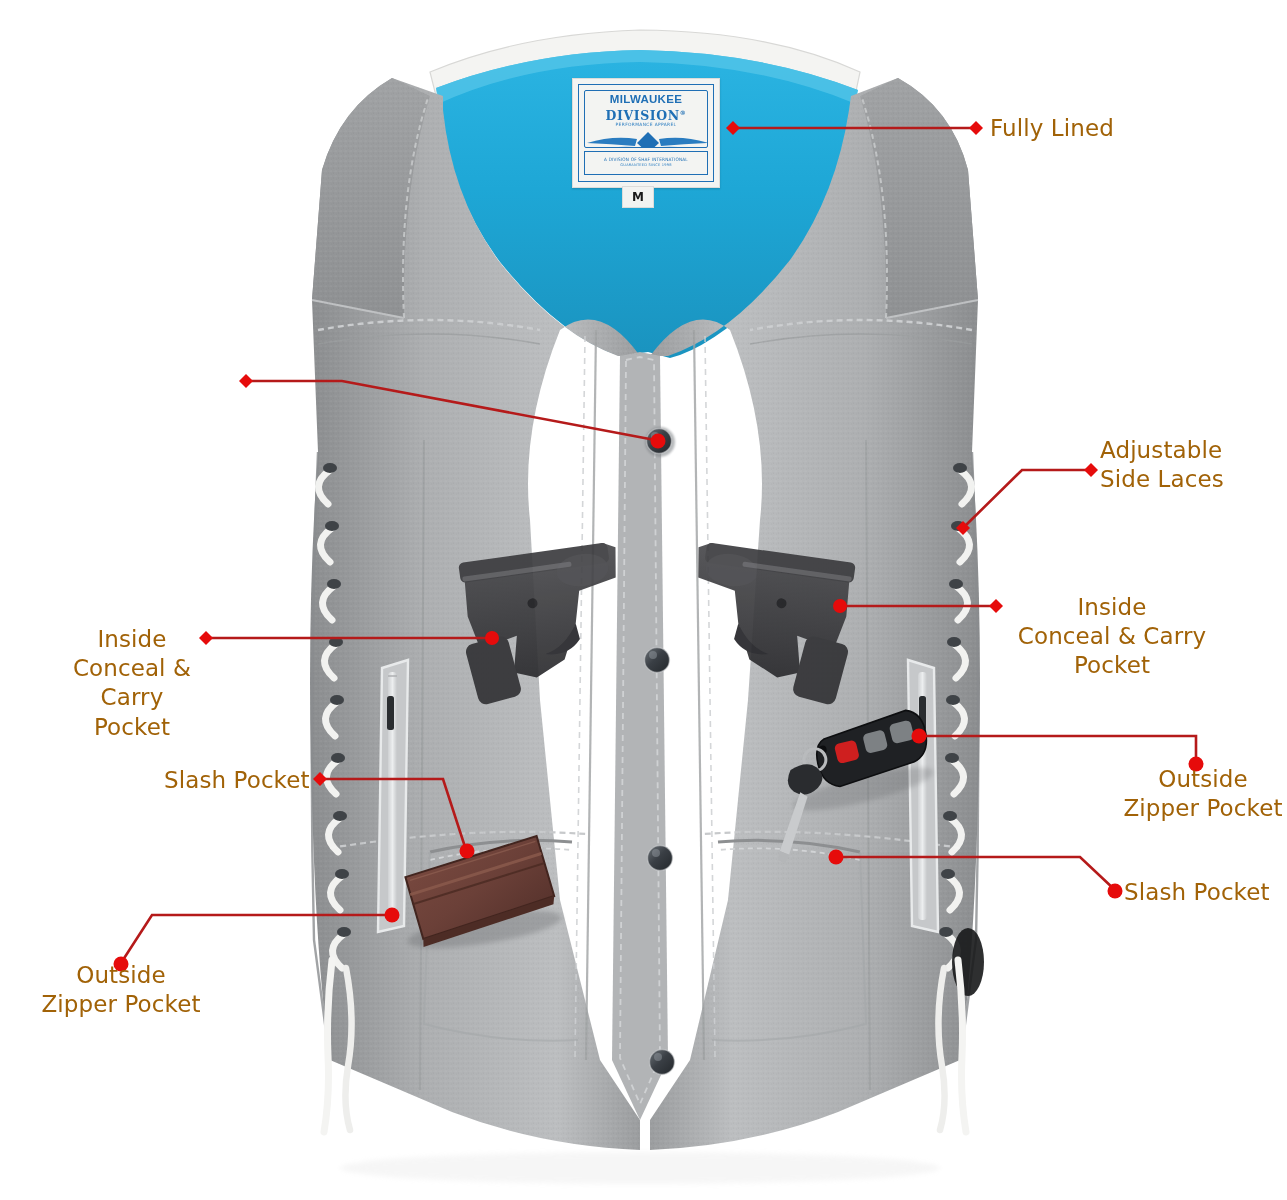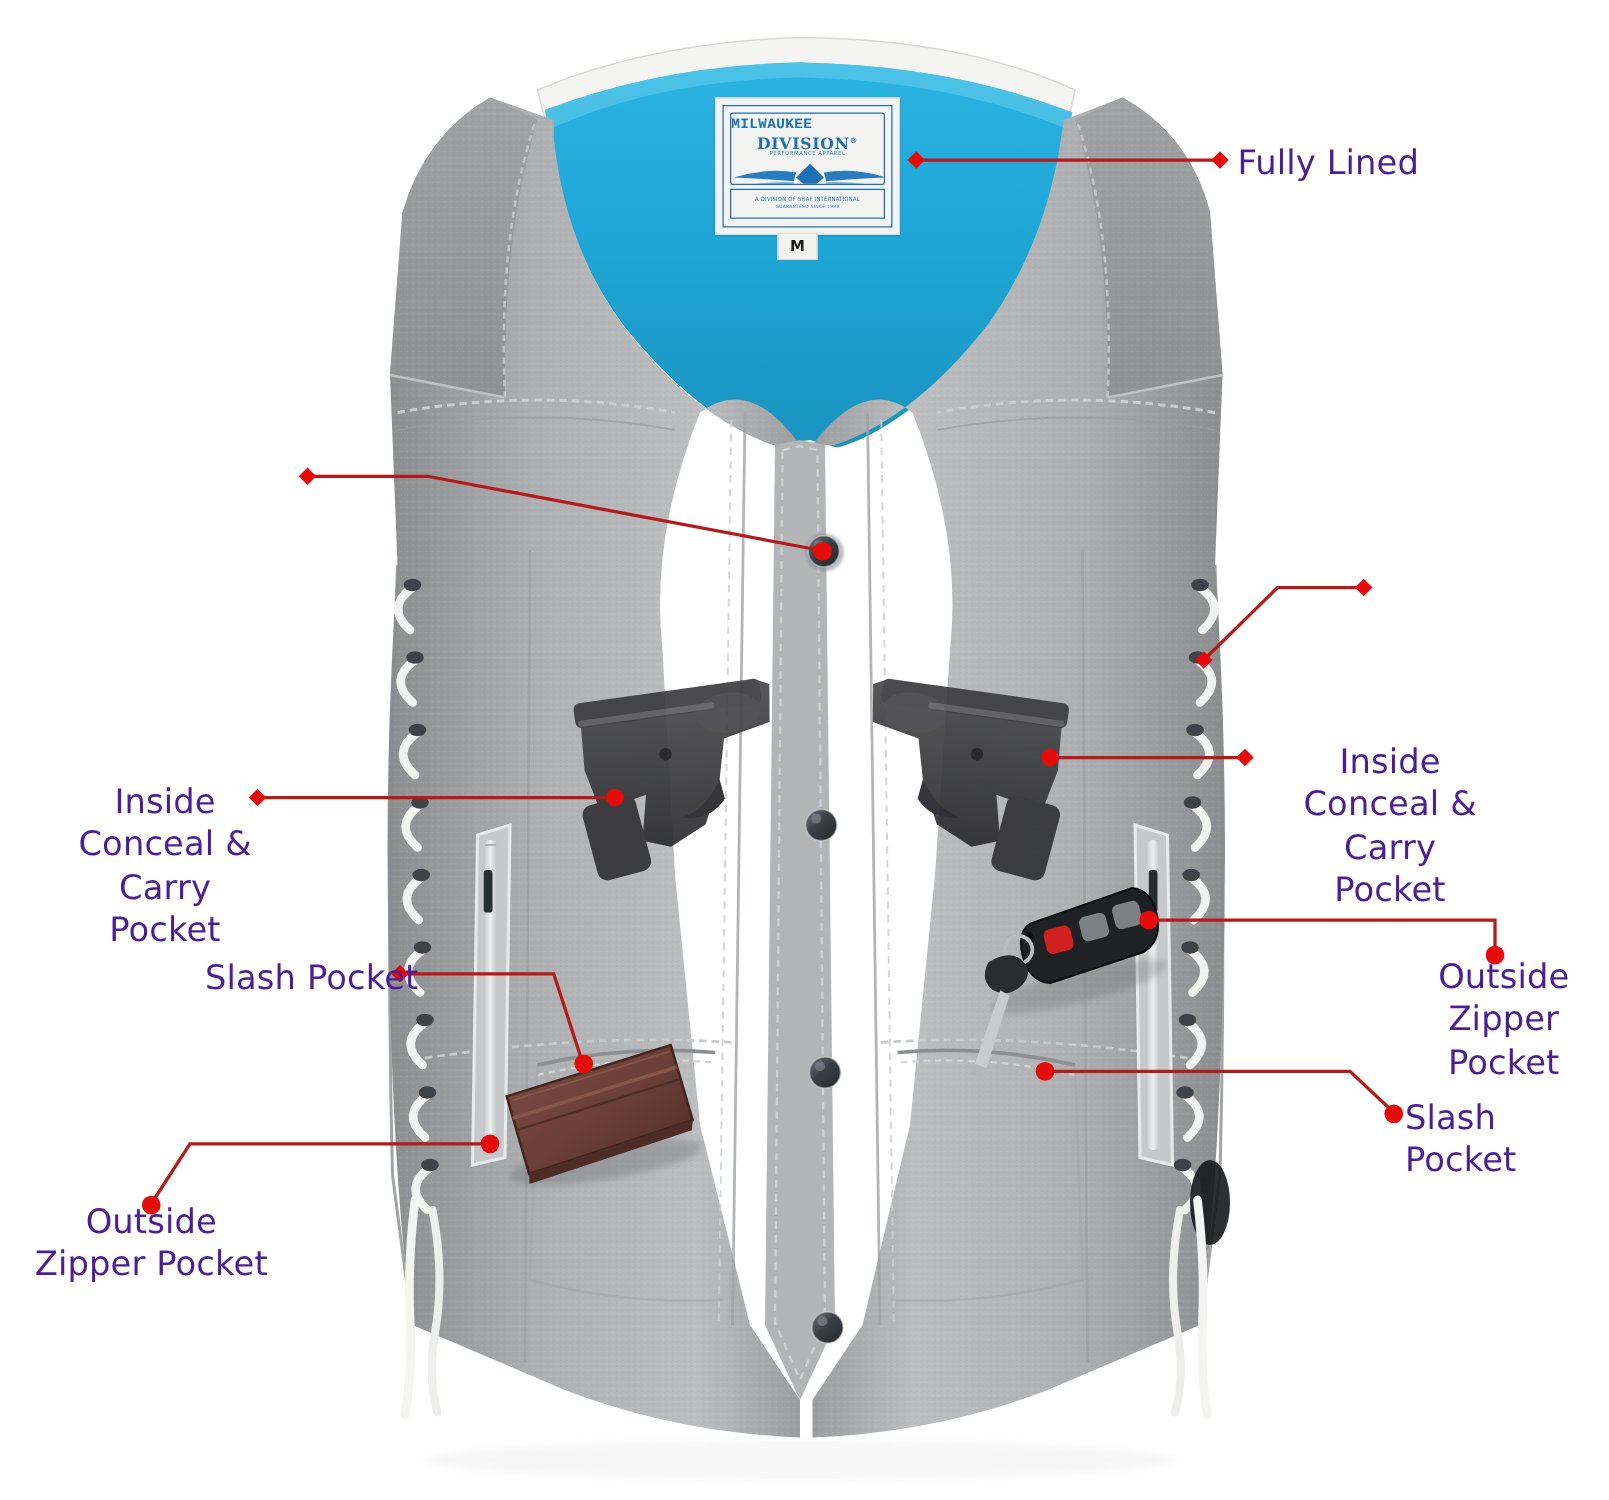--- a/index.html
+++ b/index.html
@@ -9,23 +9,23 @@
     background: #ffffff;
     font-family: "DejaVu Sans", sans-serif;
     overflow: hidden;
     position: relative;
   }
   #stage { position: absolute; inset: 0; }
 
   
   .callout {
     position: absolute;
-    font-size: 27px;
+    font-size: 23px;
     line-height: 1.27;
-    color: #4c1d95;
+    color: #a16207;
     white-space: pre-line;
     letter-spacing: .1px;
   }
   .callout.ctr { text-align: center; }
   .callout.lft { text-align: left; }
 
   
   #vecs { position: absolute; inset: 0; width: 1287px; height: 1200px; }
 
   
@@ -309,21 +309,21 @@
     </g>
 
     <ellipse cx="640" cy="1168" rx="300" ry="16" fill="#d8d8d8" opacity=".22" filter="url(#soft2)"></ellipse>
   </svg>
 
   <div class="art" style="left:572px;top:78px;width:148px;height:110px;background:#f3f4f2;
               border:1px solid #dcdcda;box-shadow:0 1px 2px rgba(0,0,0,.18);">
     <div style="position:absolute;inset:5px;border:1.5px solid #1f6fb5;"></div>
     <div style="position:absolute;left:11px;top:11px;right:11px;height:58px;
                 border:1.2px solid #1f6fb5;border-radius:2px;overflow:hidden;">
-      <div style="text-align:left;color:#1f6fb5;font-family:Liberation Mono, monospace;
+      <div style="text-align:center;color:#1f6fb5;font-family:Liberation Sans, sans-serif;
                   font-weight:bold;font-size:11.5px;line-height:11.5px;
                   letter-spacing:.3px;margin-top:3px;">
         <span>MILWAUKEE</span>
       </div>
       <div style="text-align:center;color:#1f6fb5;font-family:'DejaVu Serif',serif;
                   font-weight:bold;font-size:12.5px;line-height:13px;letter-spacing:.6px;">
         <span>DIVISION</span><span style="font-size:6px;vertical-align:super;">®</span>
       </div>
       <div style="text-align:center;color:#2a7cc0;font-size:4.4px;letter-spacing:.35px;line-height:6px;">
         <span>PERFORMANCE APPAREL</span>
@@ -394,20 +394,22 @@
       <circle cx="919" cy="736" r="7.5"></circle>
       <circle cx="1196" cy="764" r="7.5"></circle>
       <circle cx="836" cy="857" r="7.5"></circle>
       <circle cx="1115" cy="891" r="7.5"></circle>
     </g>
   </svg>
 
   <div class="callout lft" style="left:990px;top:114px;">Fully Lined</div>
 
 
+  <div class="callout lft" style="left:1100px;top:436px;">Adjustable
+Side Laces</div>
 
   <div class="callout ctr" style="left:62px;top:625px;width:140px;">Inside
 Conceal &amp; Carry
 Pocket</div>
 
   <div class="callout ctr" style="left:1014px;top:593px;width:196px;">Inside
 Conceal &amp; Carry
 Pocket</div>
 
   <div class="callout lft" style="left:164px;top:766px;">Slash Pocket</div>

